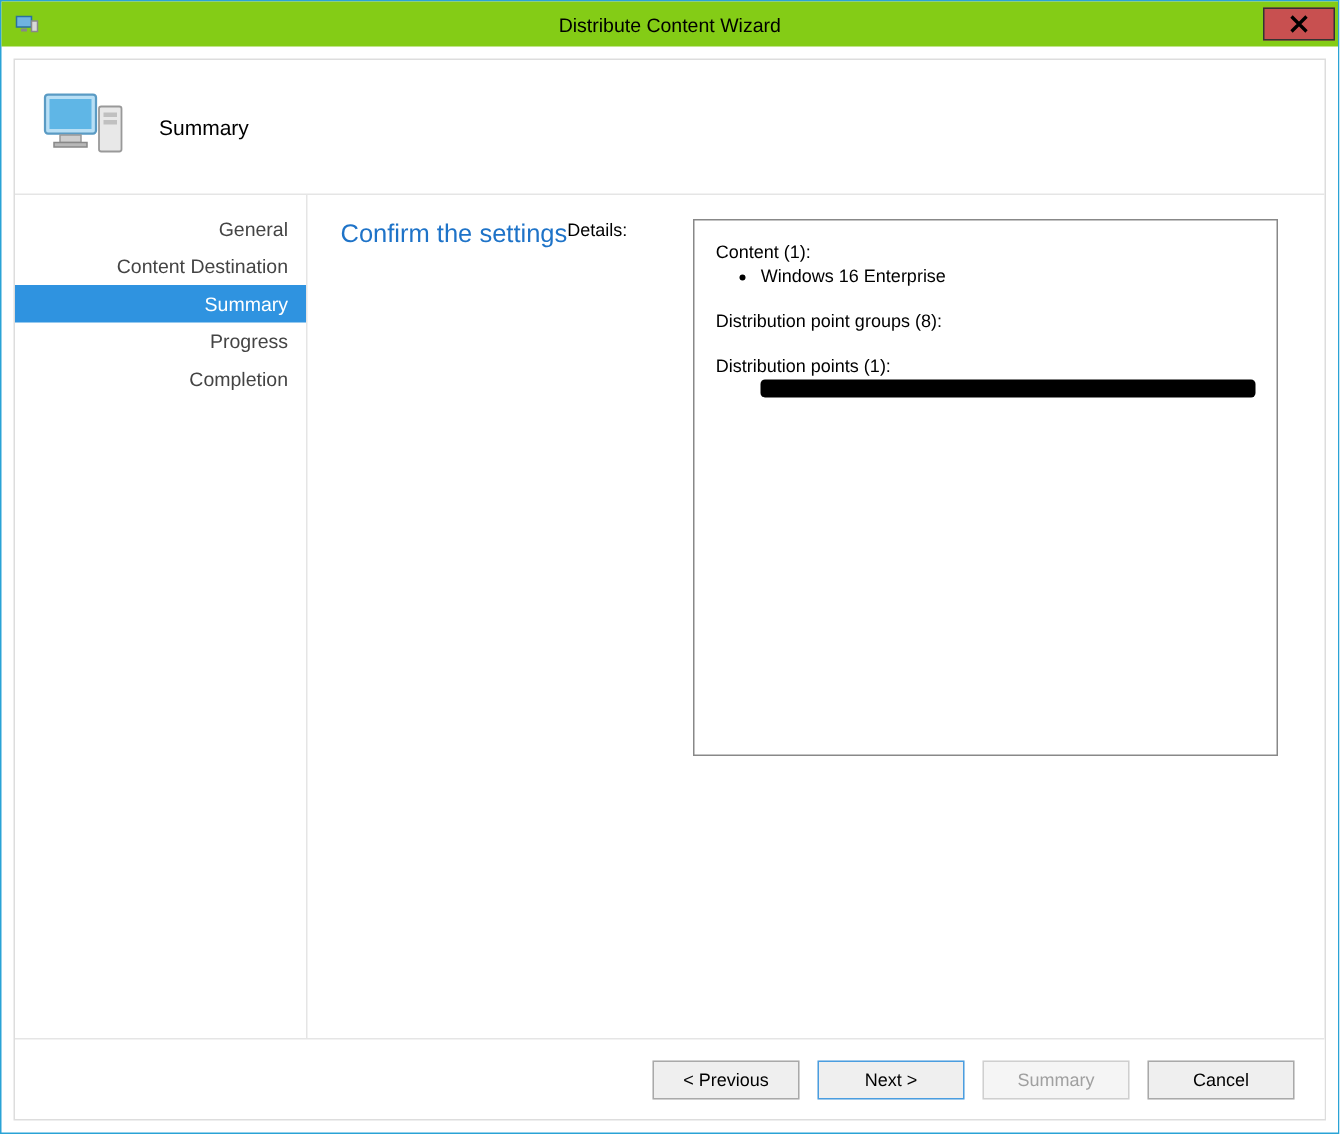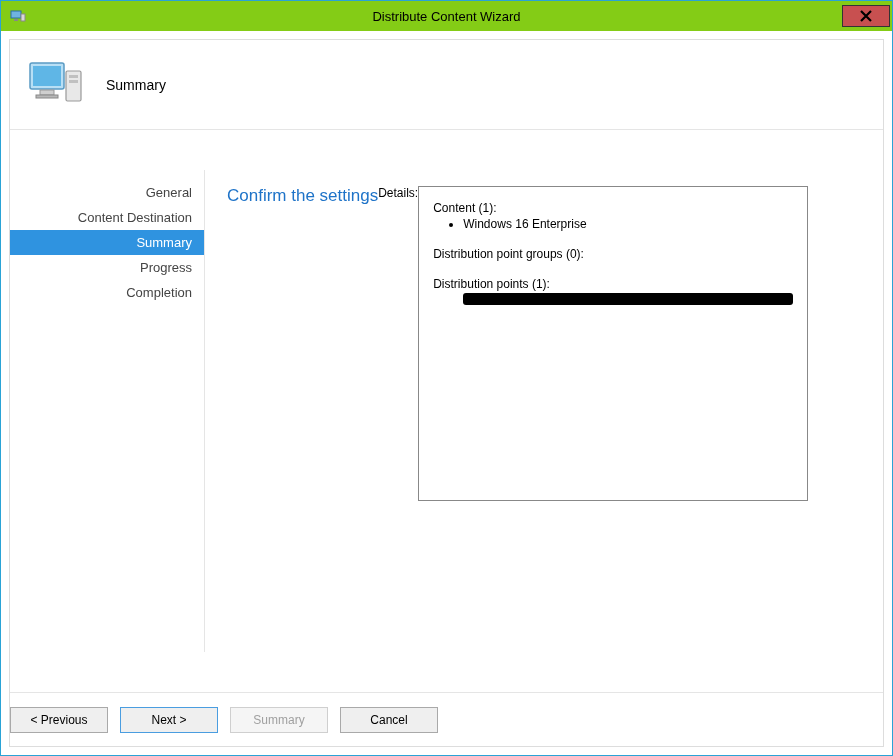--- a/index.html
+++ b/index.html
@@ -52,21 +52,20 @@
       border: 1px solid #333;
       margin-right: 2px;
     }
     .inner-frame {
       margin: 8px;
       flex: 1;
       border: 1px solid #ddd;
       background: #fff;
       display: flex;
       flex-direction: column;
-      gap: 40px;
     }
     .header-band {
       height: 90px;
       border-bottom: 1px solid #e5e5e5;
       display: flex;
       align-items: center;
       padding-left: 18px;
       gap: 20px;
     }
     .header-icon svg { width: 58px; height: 52px; }
@@ -104,25 +103,26 @@
       font-size: 17px;
       font-weight: 400;
       margin-bottom: 48px;
     }
     .details-label {
       font-size: 12px;
       margin-bottom: 4px;
     }
     .details-box {
       border: 1px solid #888;
-      height: 315px;
+      height: 358px;
       padding: 14px 14px;
       font-size: 12px;
       color: #000;
       overflow: hidden;
+      margin-left: 44px;
     }
     .details-box .section { margin-bottom: 16px; }
     .details-box ul { margin: 2px 0 0 30px; padding: 0; }
     .redacted {
       display: inline-block;
       width: 330px;
       height: 12px;
       background: #000;
       border-radius: 3px;
       margin-left: 30px;
@@ -130,20 +130,21 @@
     }
     .instruction {
       margin-top: 18px;
       font-size: 12px;
     }
     .button-bar {
       height: 54px;
       border-top: 1px solid #e5e5e5;
       display: flex;
       align-items: center;
+      justify-content: flex-end;
       gap: 12px;
       padding-right: 20px;
       background: #fff;
     }
     .wiz-btn {
       min-width: 98px;
       height: 26px;
       background: #efefef;
       border: 1px solid #a9a9a9;
       font-size: 12px;
@@ -208,21 +209,21 @@
       <div class="content-pane">
         <div class="confirm-heading">Confirm the settings</div>
         <div class="details-label">Details:</div>
         <div class="details-box">
           <div class="section">
             <div>Content (1):</div>
             <ul>
                 <li>Windows 16 Enterprise</li>
               </ul>
           </div>
-          <div class="section">Distribution point groups (0):</div>
+          <div class="section">Distribution point groups (8):</div>
           <div class="section">
             <div>Distribution points (1):</div>
             <span class="redacted"></span>
           </div>
         </div>
       </div>
     </div>
 
     <div class="button-bar">
       <button class="wiz-btn">&lt; Previous</button>

